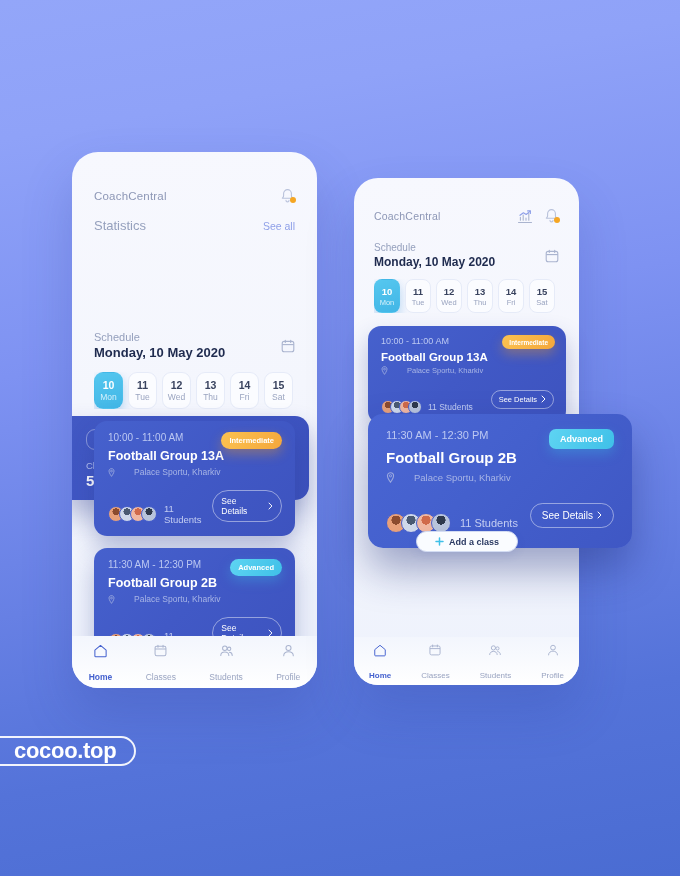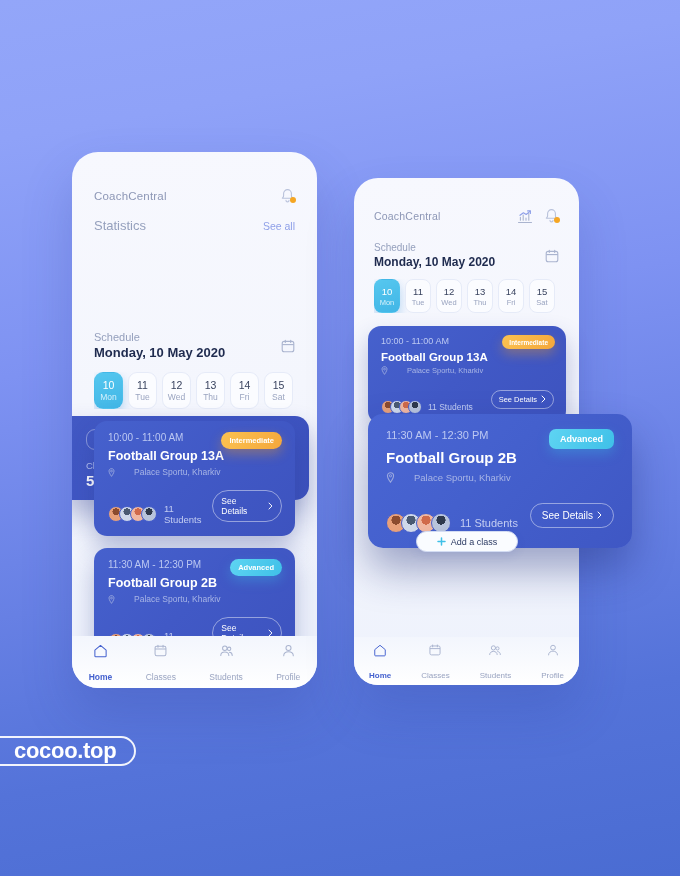--- a/index.html
+++ b/index.html
@@ -84,21 +84,21 @@
   .cal-ic { width:14px; height:14px; }
 
   
   .days { display:flex; gap:5px; margin-top:12px; overflow:hidden; }
   .day {
     flex:0 0 auto; width:29px; height:37px;
     border-radius:9px;
     background:#fbfcff; border:1px solid #e6ebf8;
     display:flex; flex-direction:column; align-items:center; justify-content:center;
   }
-  .day .dnum { font-size:10.5px; font-weight:normal; color:#39435f; }
+  .day .dnum { font-size:10.5px; font-weight:bold; color:#39435f; }
   .day .ddow { font-size:8.5px; color:#9aa4c0; margin-top:1px; }
   .day.active {
     background:linear-gradient(160deg,#56c7ef 0%,#41b6e6 100%);
     border-color:transparent;
     box-shadow:0 5px 11px rgba(60,150,220,.35);
   }
   .day.active .dnum { color:#fff; }
   .day.active .ddow { color:#d6f1fb; }
 
   
@@ -201,21 +201,21 @@
   #card2b .pin { width:9px; height:11px; }
 
   .add-class {
     position:absolute; left:416px; top:531px; width:102px; height:21px;
     border:1px solid #d3dcf3; border-radius:20px;
     background:#fafcff;
     display:flex; align-items:center; justify-content:center; gap:5px;
     box-shadow:0 4px 10px rgba(60,80,170,.10);
   }
   .add-class .plus { width:9px; height:9px; }
-  .add-class .albl { font-size:9px; font-weight:normal; color:#2b3a63;text-align:center; }
+  .add-class .albl { font-size:9px; font-weight:bold; color:#2b3a63;text-align:center; }
 
   #phone2 .bottom-nav { height:48px; }
   #phone2 .nav-item .nlbl { font-size:8px; }
 
   
   .watermark {
     position:absolute; left:-18px; top:736px;
     height:30px; padding:0 18px 0 30px;
     border:2px solid rgba(255,255,255,.92);
     border-radius:16px;

